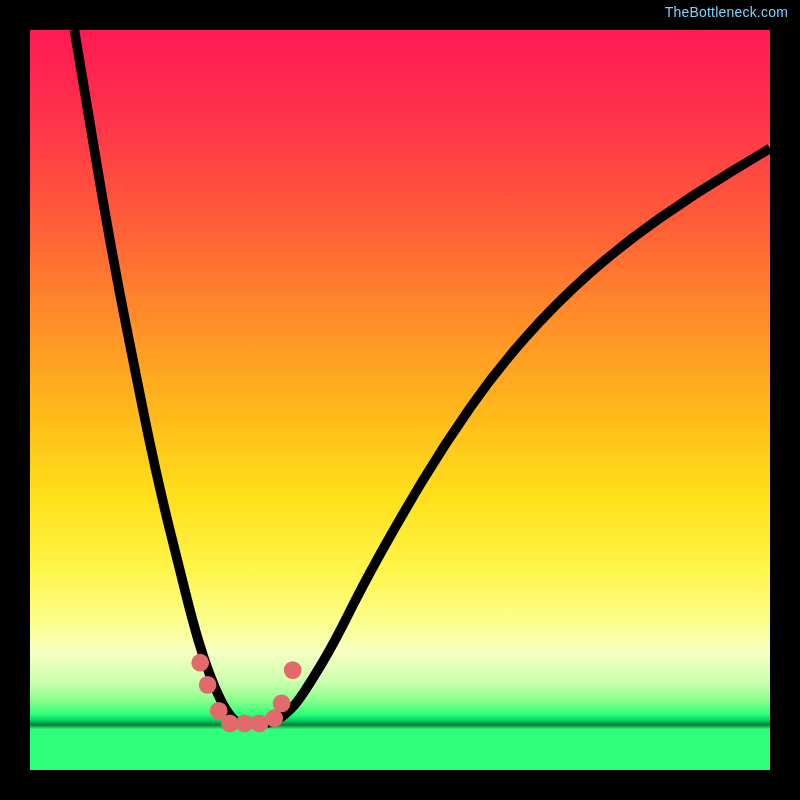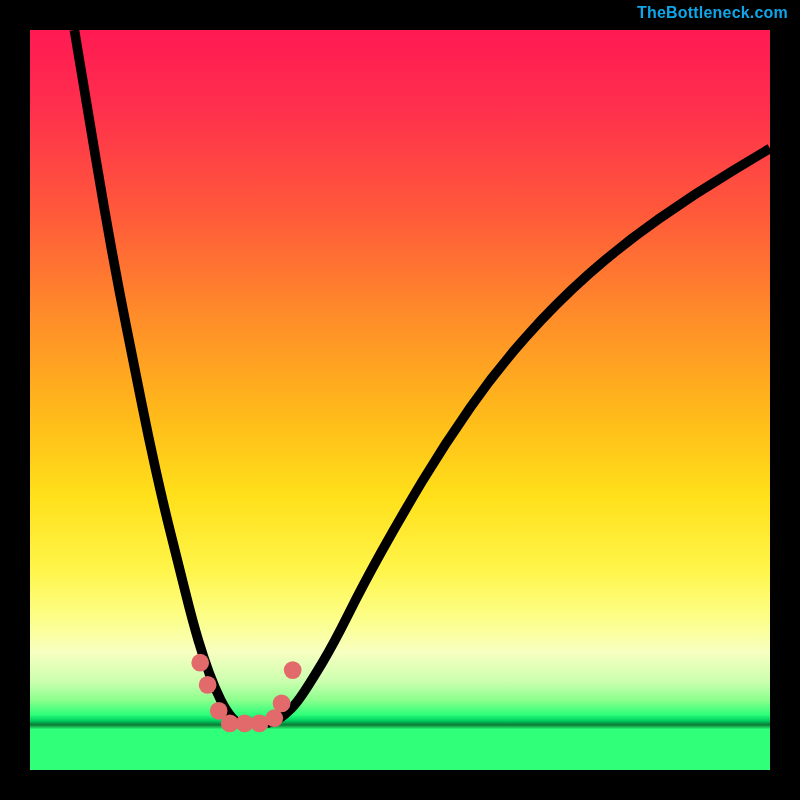--- a/index.html
+++ b/index.html
@@ -13,23 +13,23 @@
   .frame {
     position: relative;
     width: 800px;
     height: 800px;
     background: #000;
   }
   .watermark {
     position: absolute;
     top: 4px;
     right: 12px;
-    color: #0ea5e9;
-    font-size: 16px;
-    font-weight: 700;
+    color: #7dd3fc;
+    font-size: 14px;
+    font-weight: 400;
     letter-spacing: 0.2px;
     z-index: 5;
   }
   .plot-area {
     position: absolute;
     left: 30px;
     top: 30px;
     width: 740px;
     height: 740px;
     overflow: hidden;

